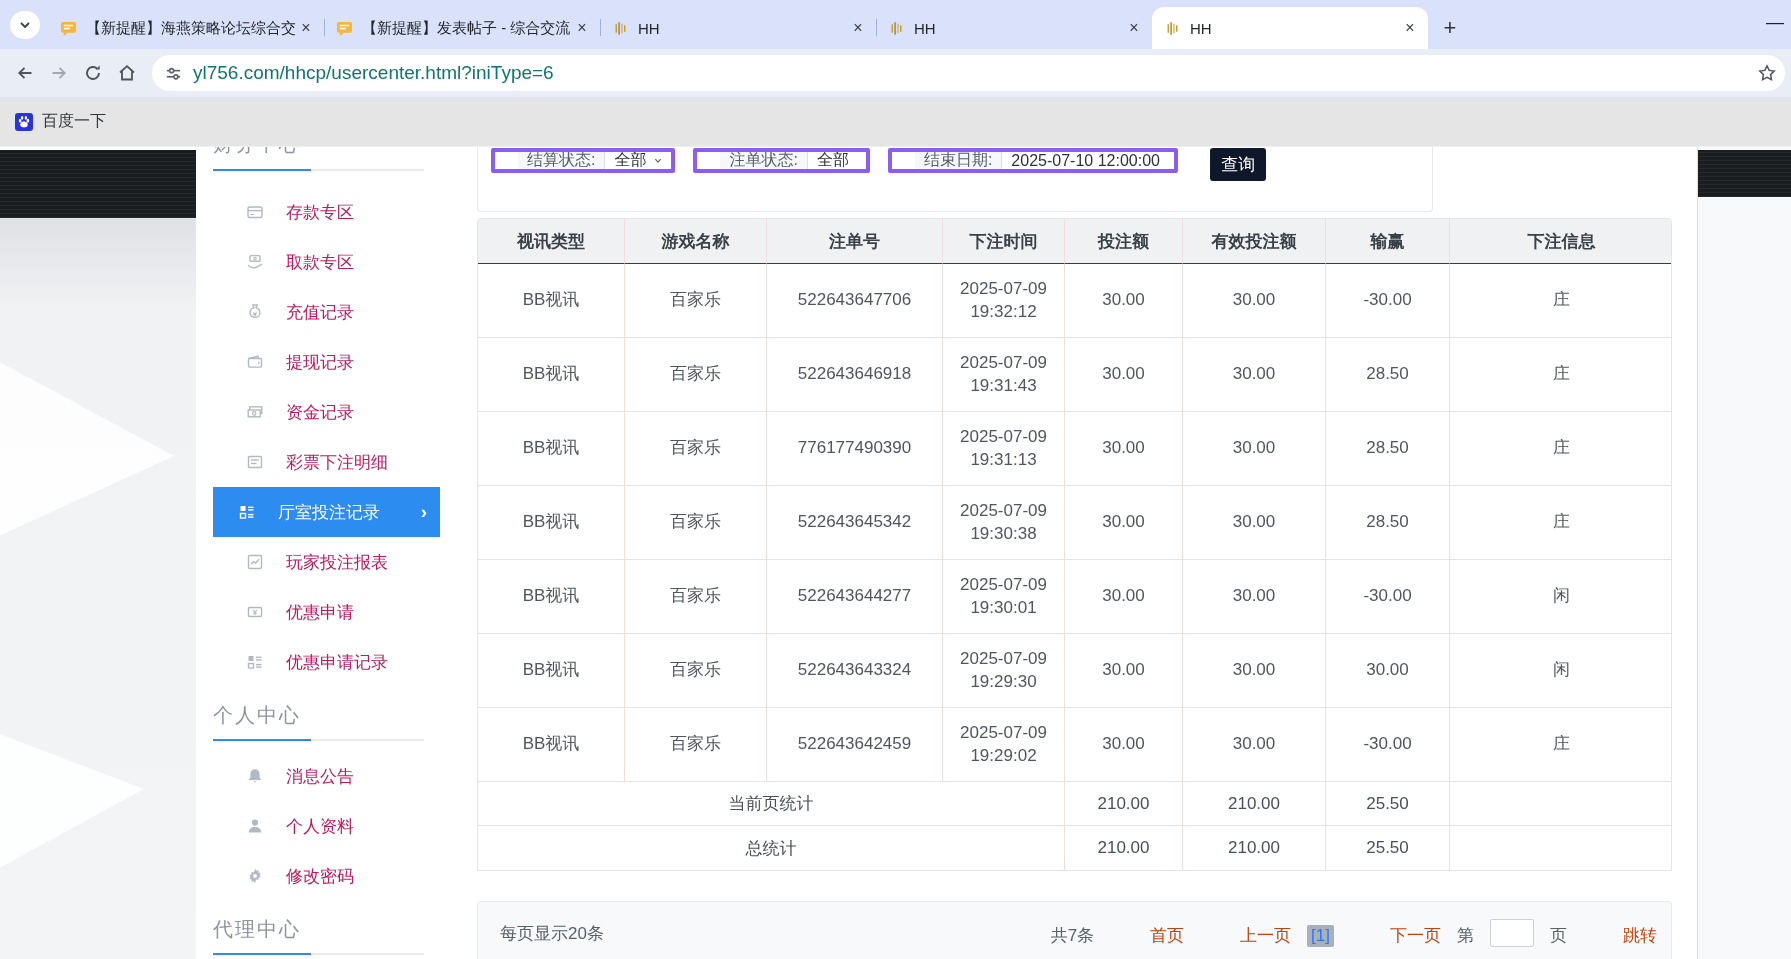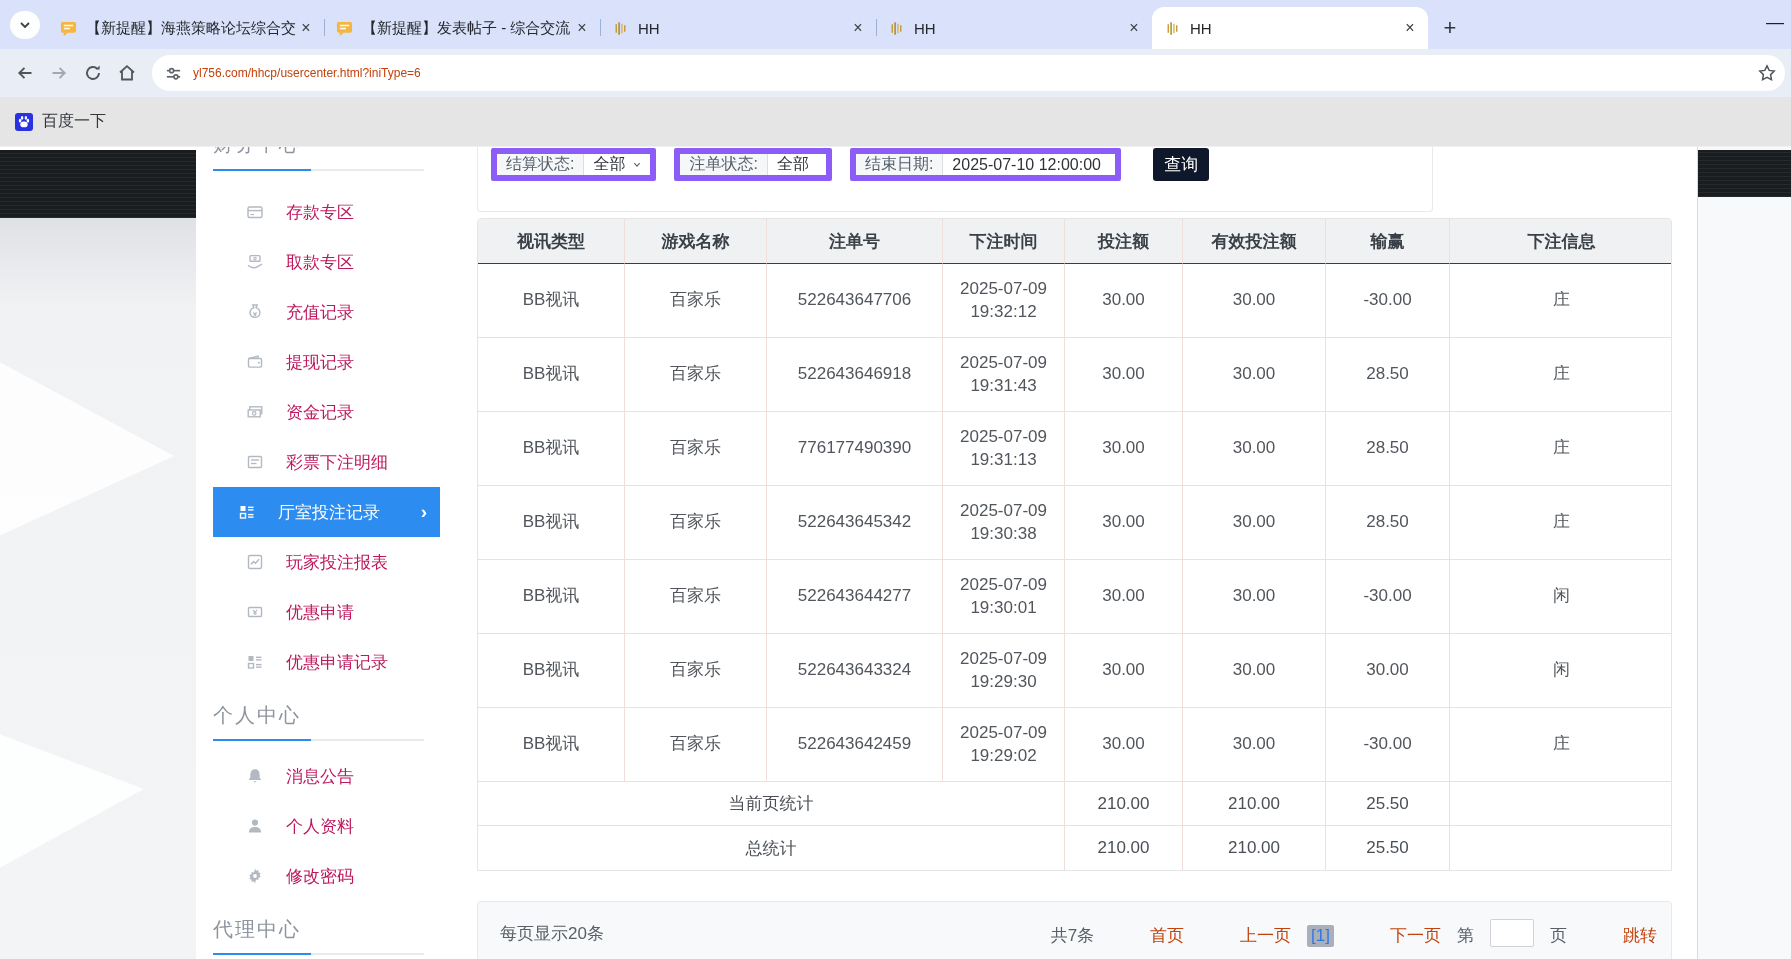--- a/index.html
+++ b/index.html
@@ -15,21 +15,21 @@
   .tab.active { background:#fff; border-radius:12px 12px 0 0; }
   .tab .fav { width:17px; height:17px; margin-right:9px; flex:0 0 auto; }
   .tab .t-title { flex:1; white-space:nowrap; overflow:hidden; }
   .tab .t-close { width:20px; height:20px; line-height:19px; text-align:center; font-size:16px; color:#3c4043; border-radius:50%; flex:0 0 auto; }
   .newtab-btn { width:28px; height:28px; margin:0 0 7px 8px; display:flex; align-items:center; justify-content:center; font-size:22px; color:#30343a; }
   .win-min { position:absolute; right:6px; top:12px; font-size:18px; color:#202124; width:20px; text-align:center; }
 
   .toolbar { height:48px; background:#e9edf6; display:flex; align-items:center; padding:0 6px 0 8px; }
   .nav-ic { width:34px; height:34px; display:flex; align-items:center; justify-content:center; flex:0 0 auto; }
   .url-pill { flex:1; height:36px; background:#fff; border-radius:18px; display:flex; align-items:center; padding:0 8px 0 12px; margin-left:8px; }
-  .url-text { font-size:12px; color:#c2410c; margin-left:10px; flex:1; white-space:nowrap; overflow:hidden; }
+  .url-text { font-size:19px; color:#0f766e; margin-left:10px; flex:1; white-space:nowrap; overflow:hidden; }
 
   .bookmarks { height:50px; background:#e5e5e5; display:flex; align-items:center; padding-left:15px; border-bottom:1px solid #f0f0f0; }
   .bm-item { display:flex; align-items:center; gap:9px; font-size:16px; color:#33373c; }
   .bm-item .fav { width:18px; height:18px; }
 
   
   .page { position:relative; height:812px; background:#fff; overflow:hidden; }
 
   .left-art { position:absolute; left:0; top:0; width:196px; height:100%; }
   .left-art .dark-band { position:absolute; top:3px; left:0; right:0; height:68px; background:#1a1d1f;
@@ -52,21 +52,21 @@
   .mi { height:50px; display:flex; align-items:center; padding-left:50px; color:#be185d; font-size:17px; position:relative; cursor:pointer; }
   .mi .ic { width:18px; height:18px; color:#b3b9c1; margin-right:22px; flex:0 0 auto; display:flex; }
   .mi.active { background:#2d8cf0; color:#fff; margin-left:17px; padding-left:25px; }
   .mi.active .ic { color:#fff; }
   .mi .chev { position:absolute; right:13px; font-size:19px; font-weight:bold; color:#fff; }
   .sec-h { margin:14px 0 0 17px; height:28px; line-height:28px; font-size:20px; color:#8d949e; letter-spacing:2px; }
 
   
   .main { position:absolute; left:477px; top:0; width:1195px; }
   .filter-box { width:956px; height:65px; border:1px solid #e7e9ec; border-top:none; border-radius:0 0 4px 4px; display:flex; align-items:flex-start; padding:1px 0 0 13px; }
-  .fgroup { display:flex; height:33px; border:6px solid #8b5cf6; border-radius:2px; margin-right:18px; font-size:16px; }
+  .fgroup { display:flex; height:25px; border:4px solid #8b5cf6; border-radius:2px; margin-right:18px; font-size:16px;padding-left:23px; }
   .flabel { background:#f6f7f8; color:#55606d; padding:0 9px; display:flex; align-items:center; border-right:1px solid #dcdee2; white-space:nowrap; }
   .fval { background:#fff; color:#2f3338; padding:0 9px; display:flex; align-items:center; gap:8px; white-space:nowrap; }
   .fval.sel { justify-content:space-between; }
   .btn-primary { margin-left:14px; width:56px; height:33px; background:#0f172a; border:none; border-radius:3px; color:#fff; font-size:17px; font-family:inherit; cursor:pointer; }
 
   .tbl-wrap { margin-top:6px; width:1195px; border:1px solid #e3e5e7; border-radius:4px 4px 0 0; overflow:hidden; background:#fff; }
   table { border-collapse:separate; border-spacing:0; width:100%; table-layout:fixed; font-size:17px; }
   th { background:#eff1f3; height:45px; font-weight:bold; color:#3a4047; border-bottom:1px solid #14532d; border-right:1px solid #f2dddd; }
   th:last-child { border-right:none; }
   td { text-align:center; color:#51565c; border-right:1px solid #f2dddd; border-bottom:1px solid #f0dede; background:#fff; }

